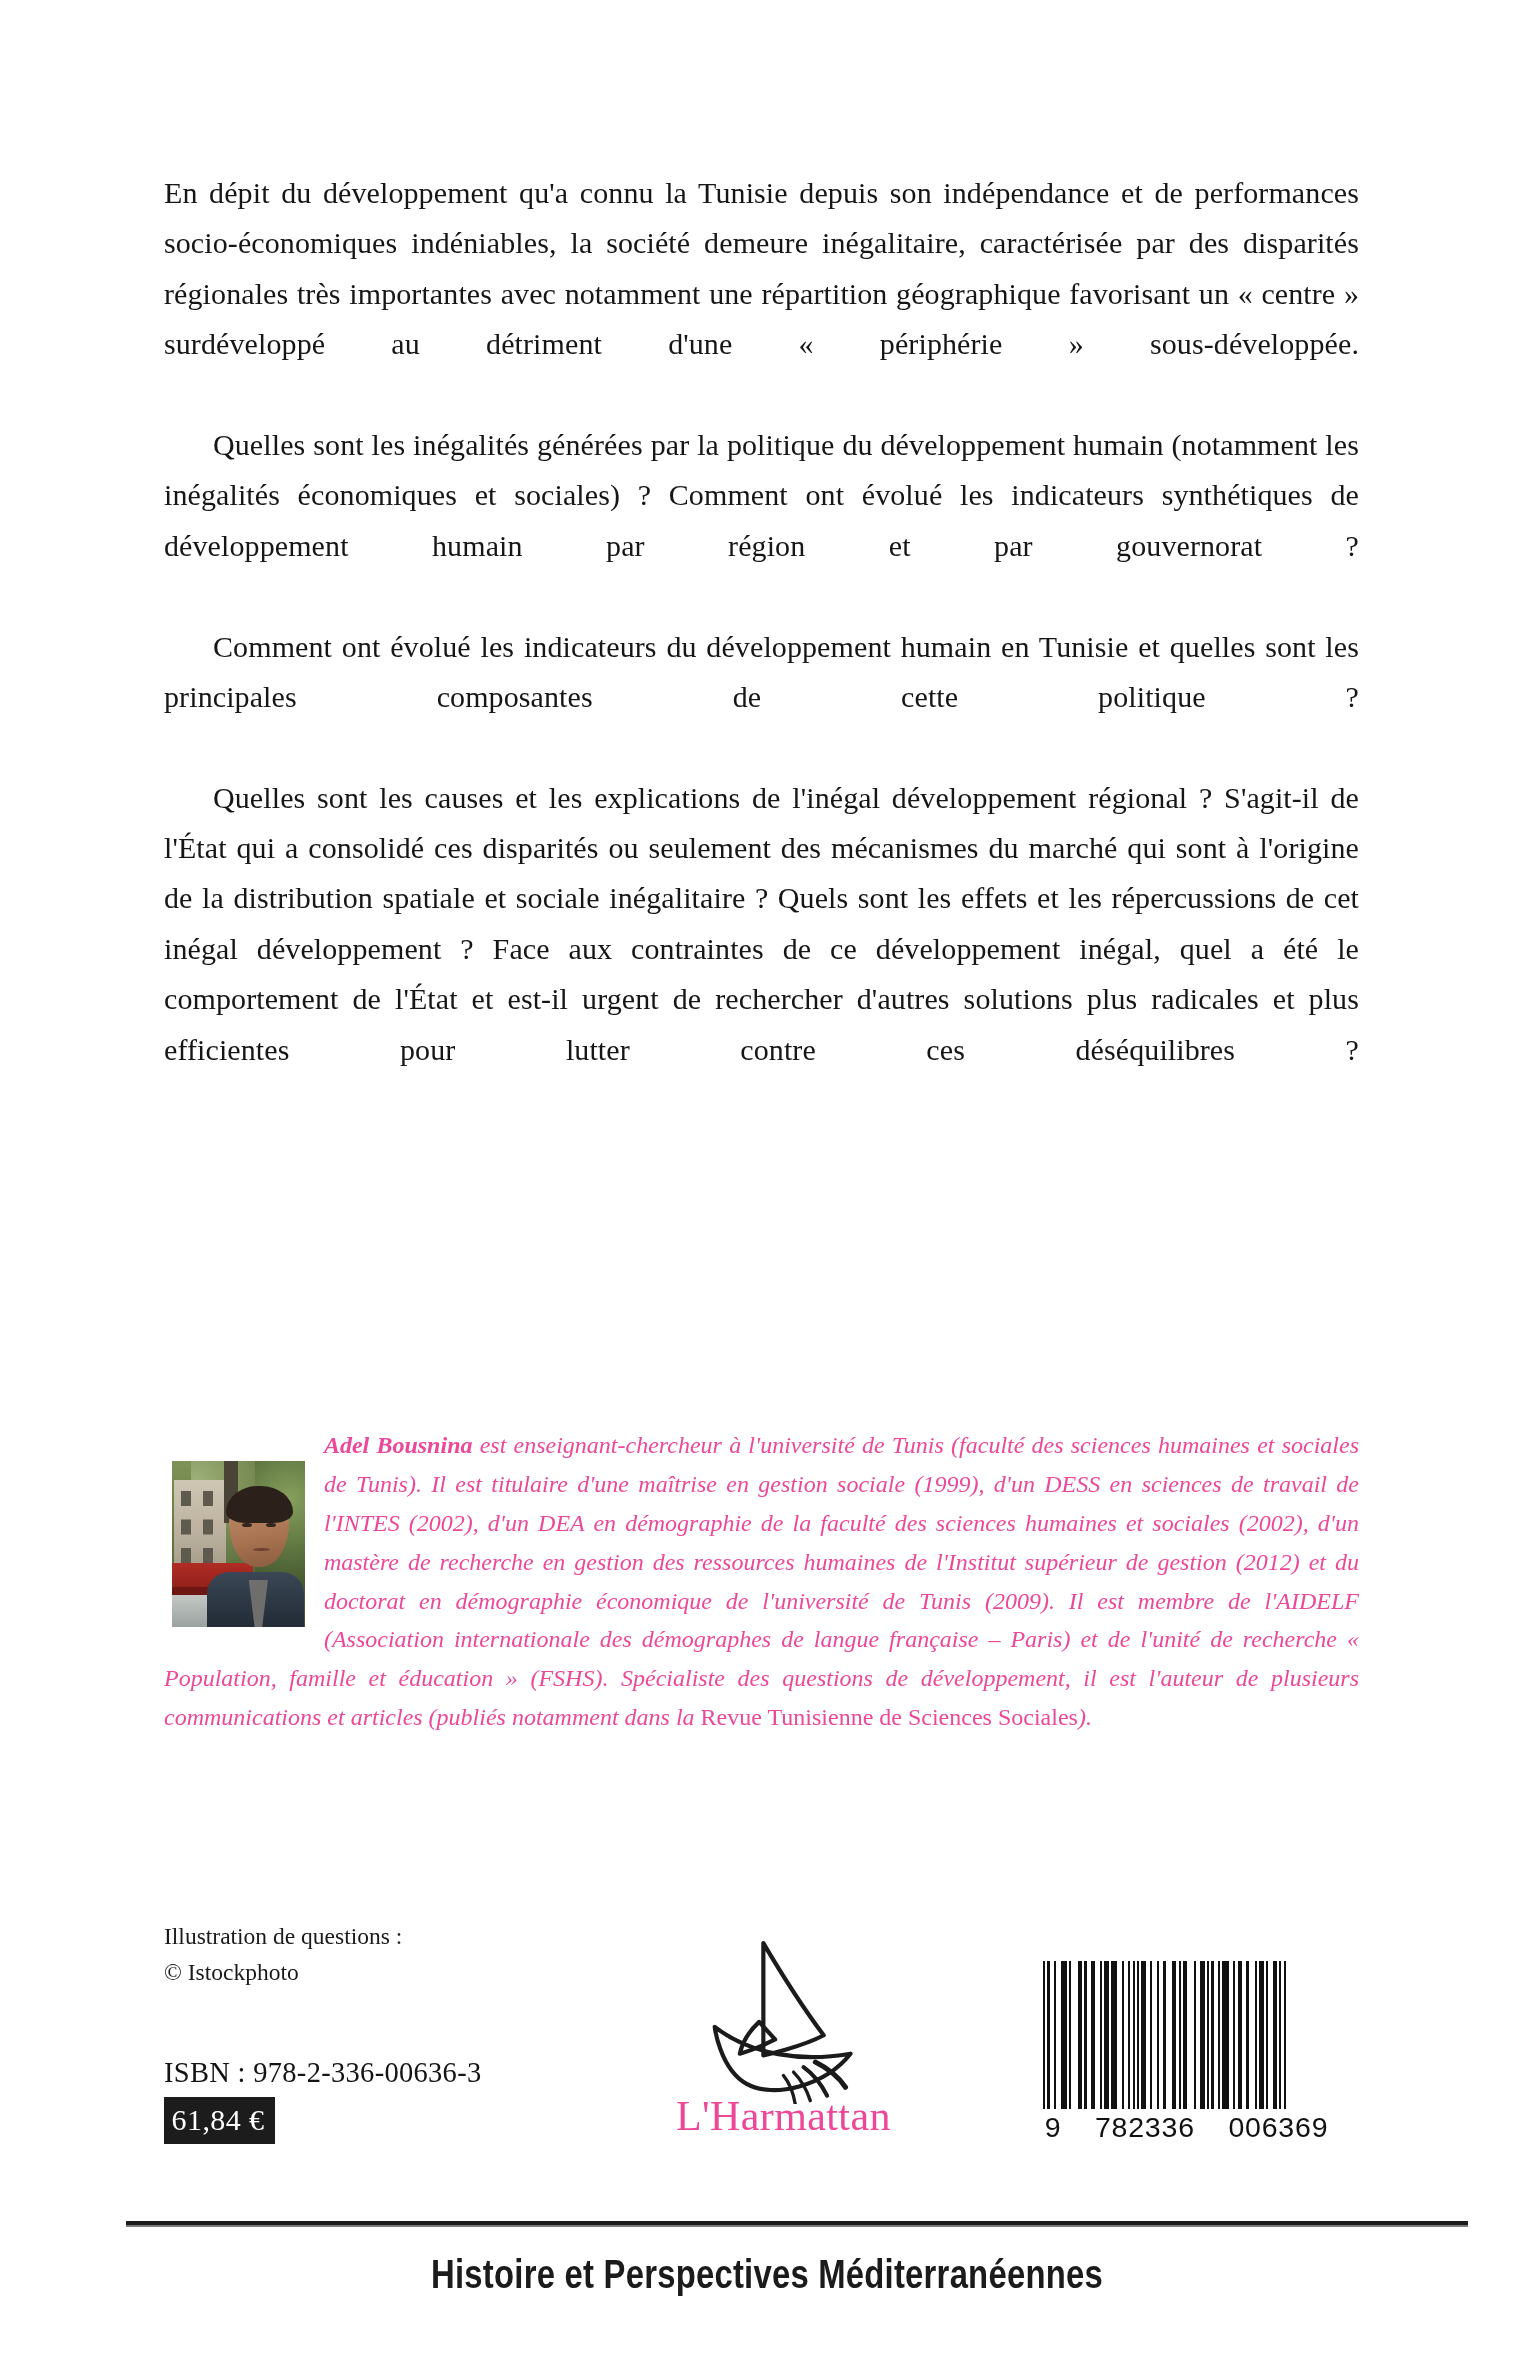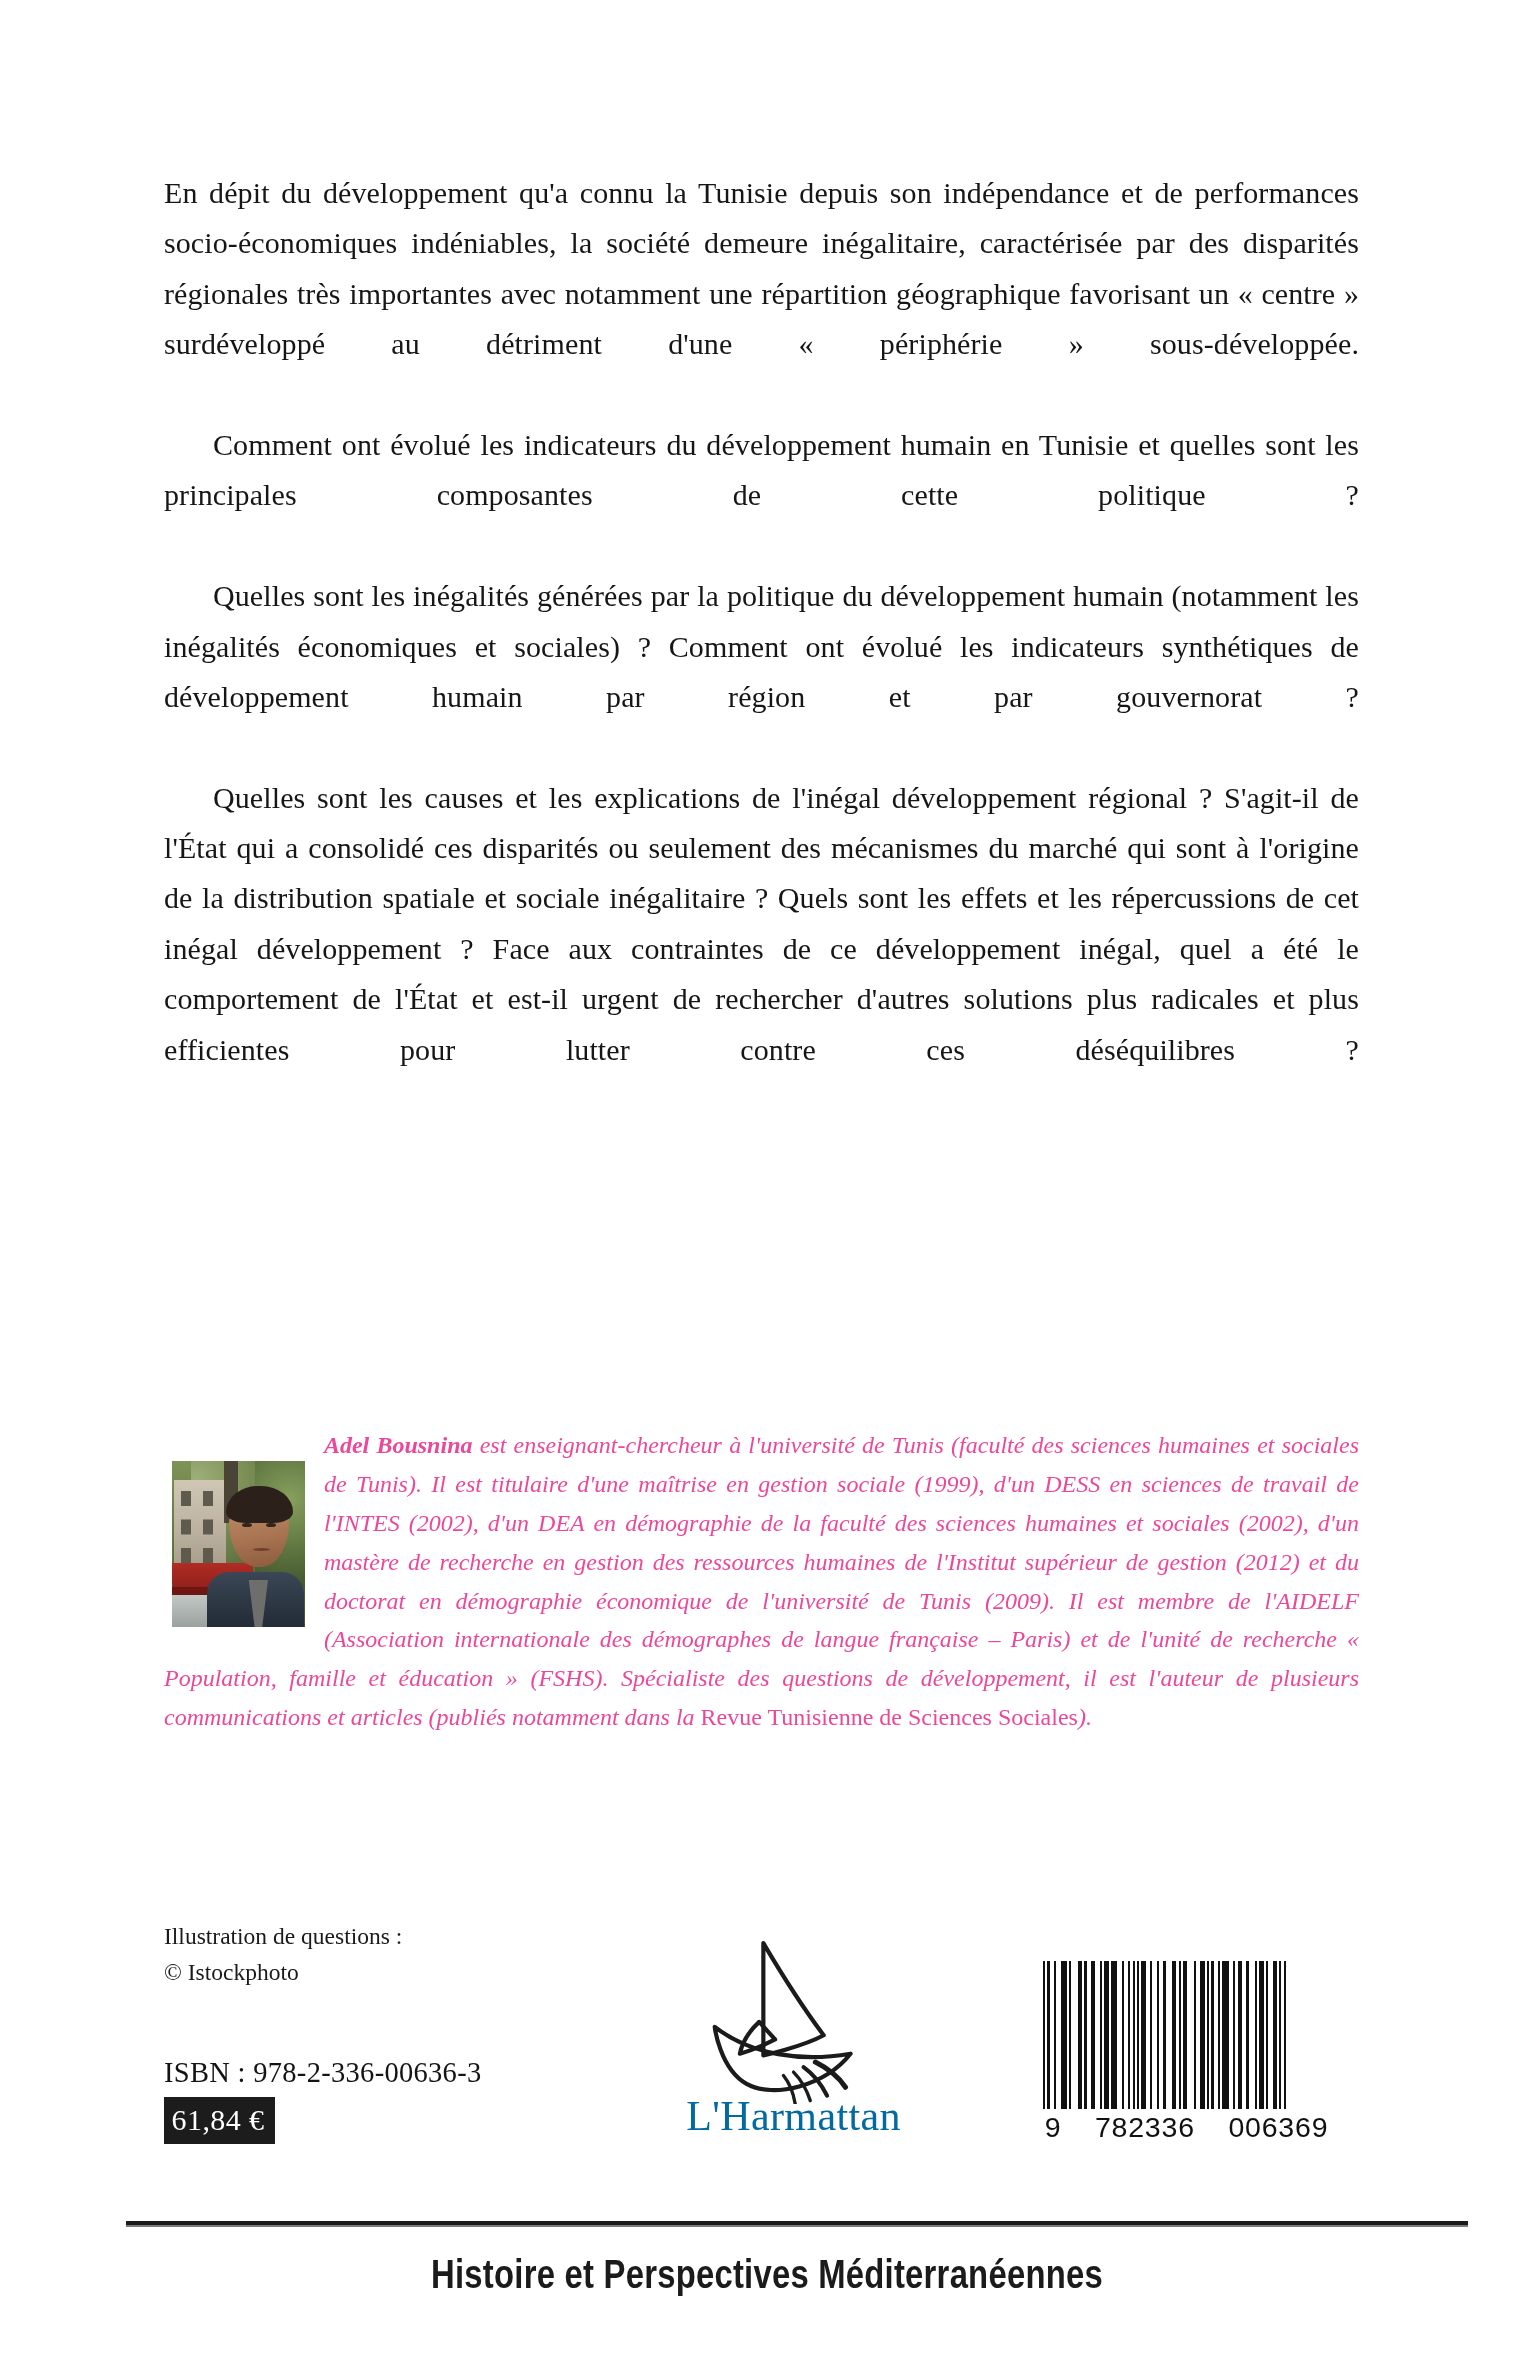--- a/index.html
+++ b/index.html
@@ -180,25 +180,25 @@
     top: 1928px;
     width: 225px;
     height: 225px;
   }
   .logo svg { display: block; }
   .logo-word {
     position: absolute;
     left: 0;
     top: 164px;
     width: 225px;
-    text-align: right;
+    text-align: left;
     font-family: "Liberation Serif", "DejaVu Serif", serif;
     font-size: 42px;
     letter-spacing: 0.4px;
-    color: #0369a1;
+    color: #ec4899;
     white-space: nowrap;
   }
 
   
   .barcode {
     position: absolute;
     left: 1043px;
     top: 1961px;
     width: 287px;
   }
@@ -254,22 +254,22 @@
     letter-spacing: 0.3px;
     color: #1b1b1b;
     white-space: nowrap;
   }
 </style>
 </head>
 <body>
 
 <div class="blurb">
   <p>En dépit du développement qu'a connu la Tunisie depuis son indépendance et de performances socio-économiques indéniables, la société demeure inégalitaire, caractérisée par des disparités régionales très importantes avec notamment une répartition géographique favorisant un « centre » surdéveloppé au détriment d'une « périphérie » sous-développée.</p>
+  <p>Quelles sont les inégalités générées par la politique du développement humain (notamment les inégalités économiques et sociales) ? Comment ont évolué les indicateurs synthétiques de développement humain par région et par gouvernorat ?</p>
   <p>Comment ont évolué les indicateurs du développement humain en Tunisie et quelles sont les principales composantes de cette politique ?</p>
-  <p>Quelles sont les inégalités générées par la politique du développement humain (notamment les inégalités économiques et sociales) ? Comment ont évolué les indicateurs synthétiques de développement humain par région et par gouvernorat ?</p>
   <p>Quelles sont les causes et les explications de l'inégal développement régional ? S'agit-il de l'État qui a consolidé ces disparités ou seulement des mécanismes du marché qui sont à l'origine de la distribution spatiale et sociale inégalitaire ? Quels sont les effets et les répercussions de cet inégal développement ? Face aux contraintes de ce développement inégal, quel a été le comportement de l'État et est-il urgent de rechercher d'autres solutions plus radicales et plus efficientes pour lutter contre ces déséquilibres ?</p>
 </div>
 
 <div class="author-block">
 
   <div class="author-photo">
     <span class="ph-sky"></span>
     <span class="ph-tree-l"></span>
     <span class="ph-building">
       <span class="ph-win" style="left:6.7px;  top:11.7px; width:10px; height:15px;"></span>

